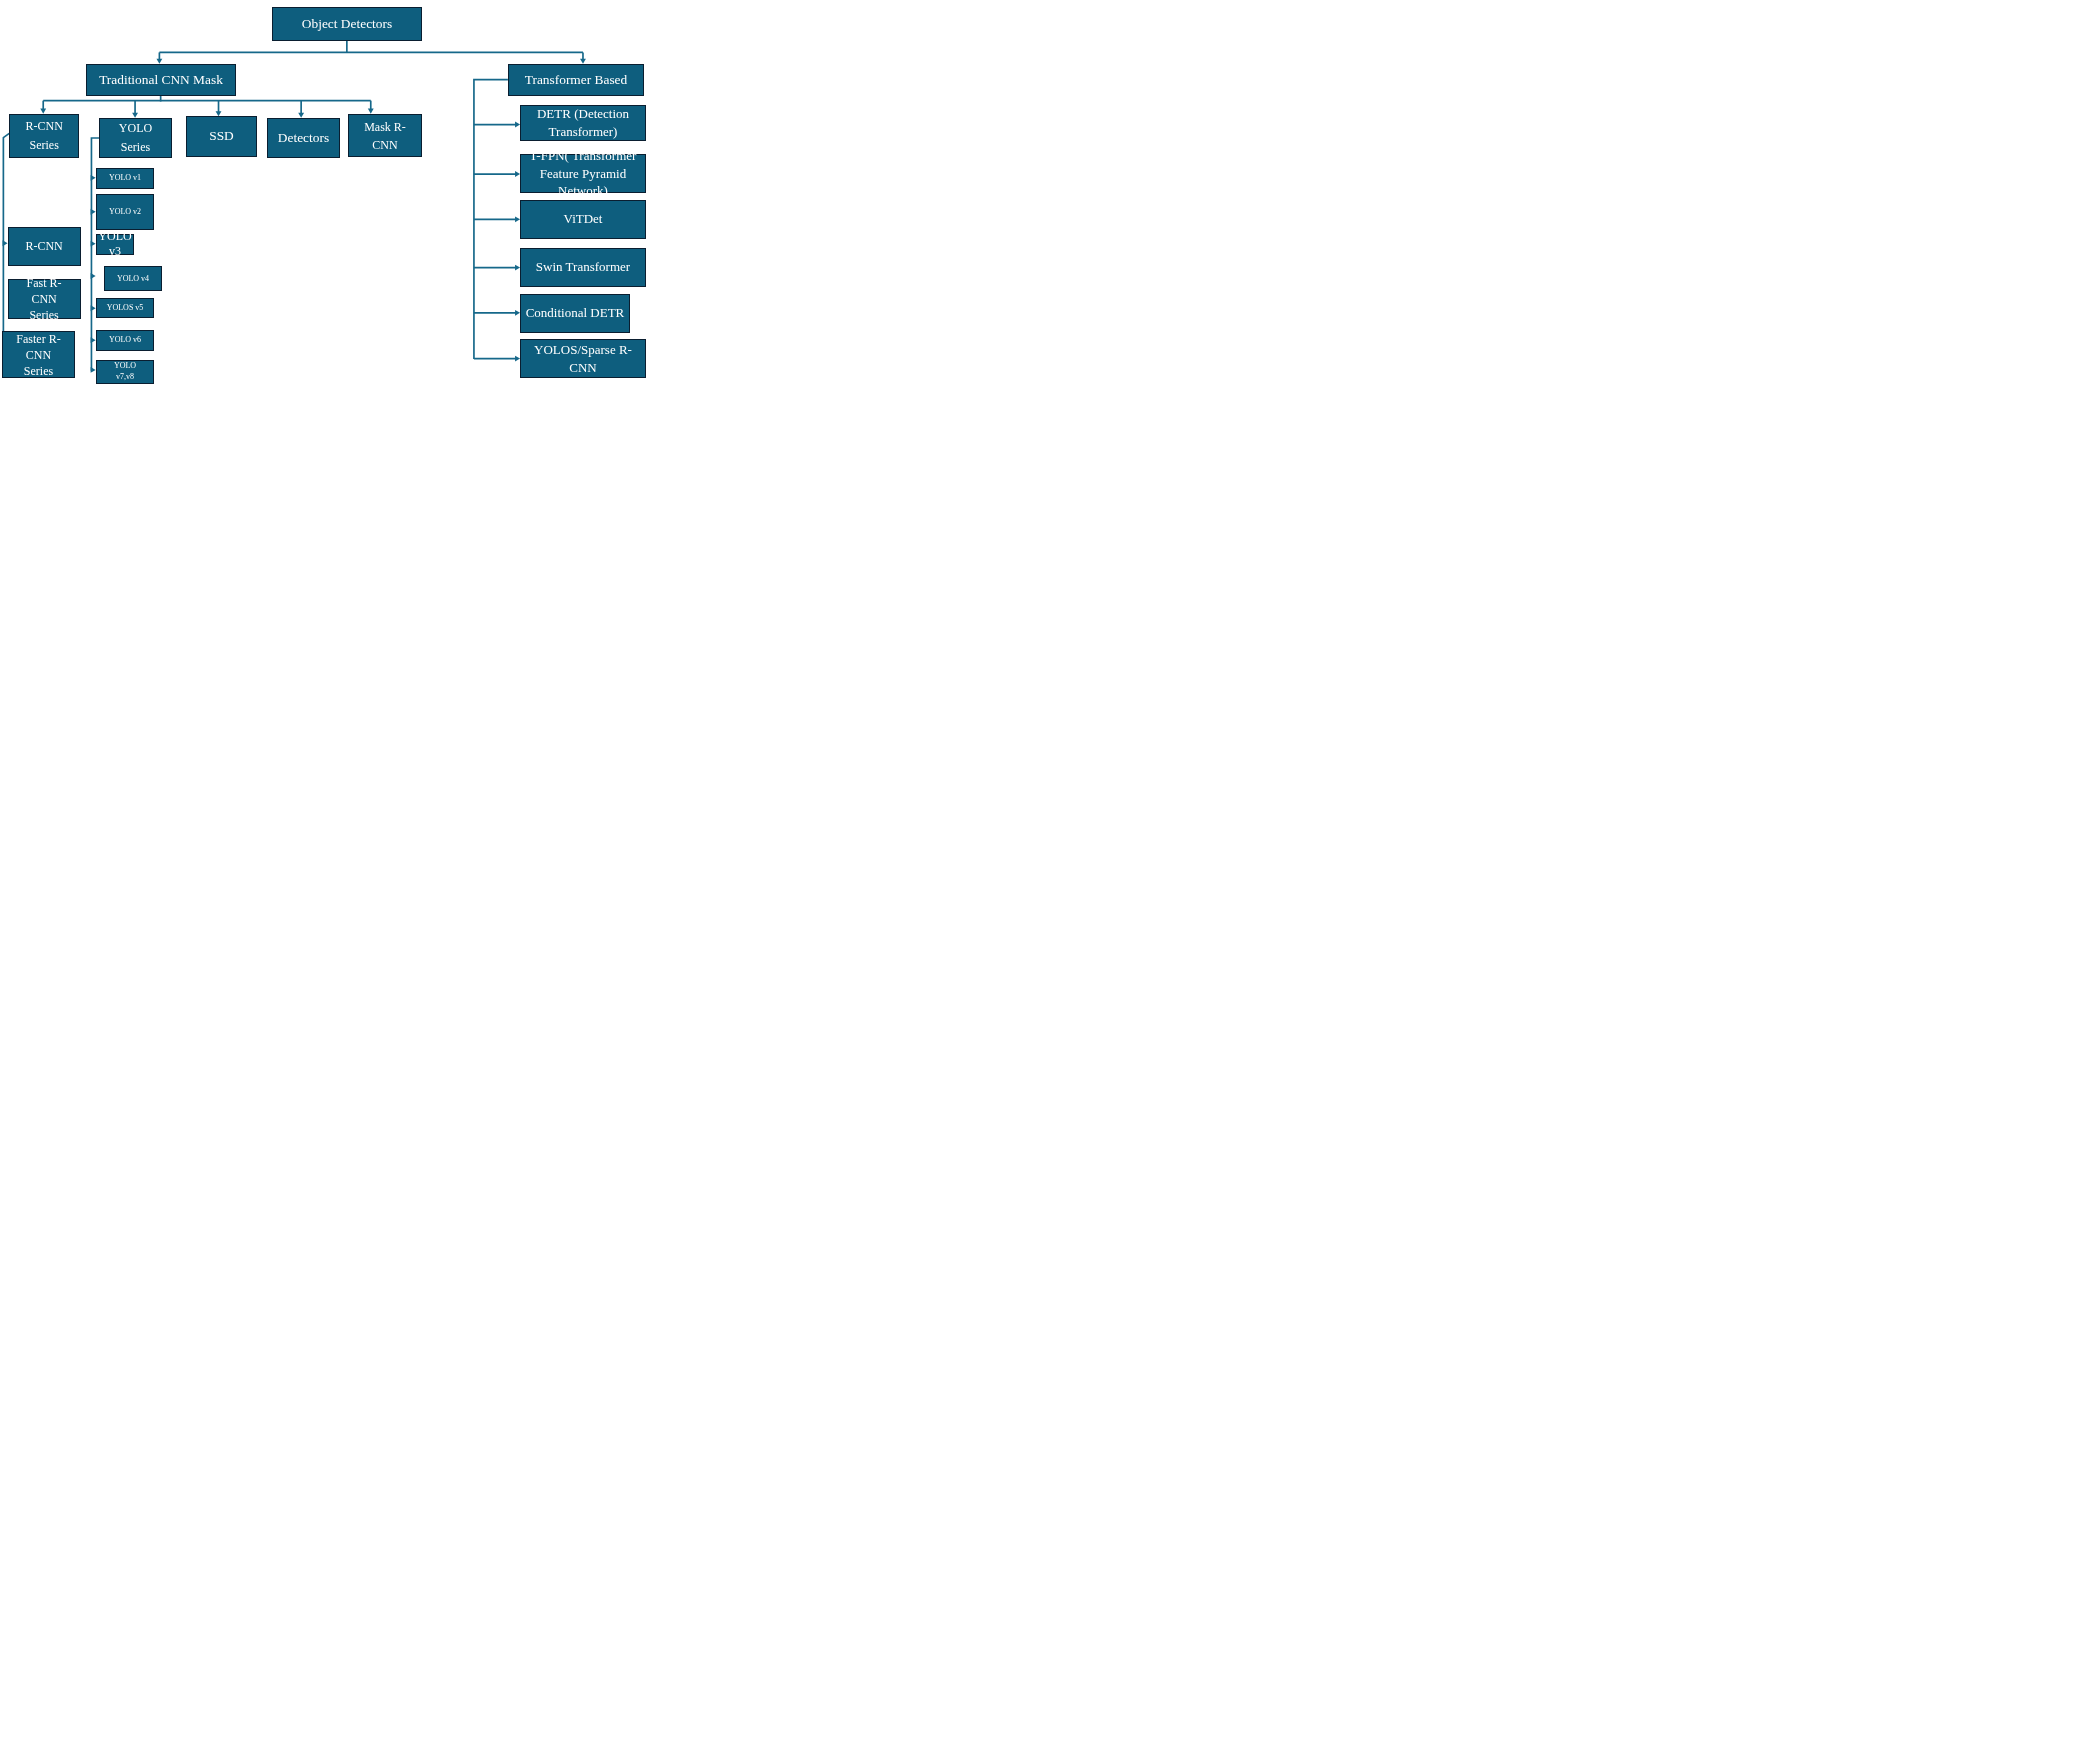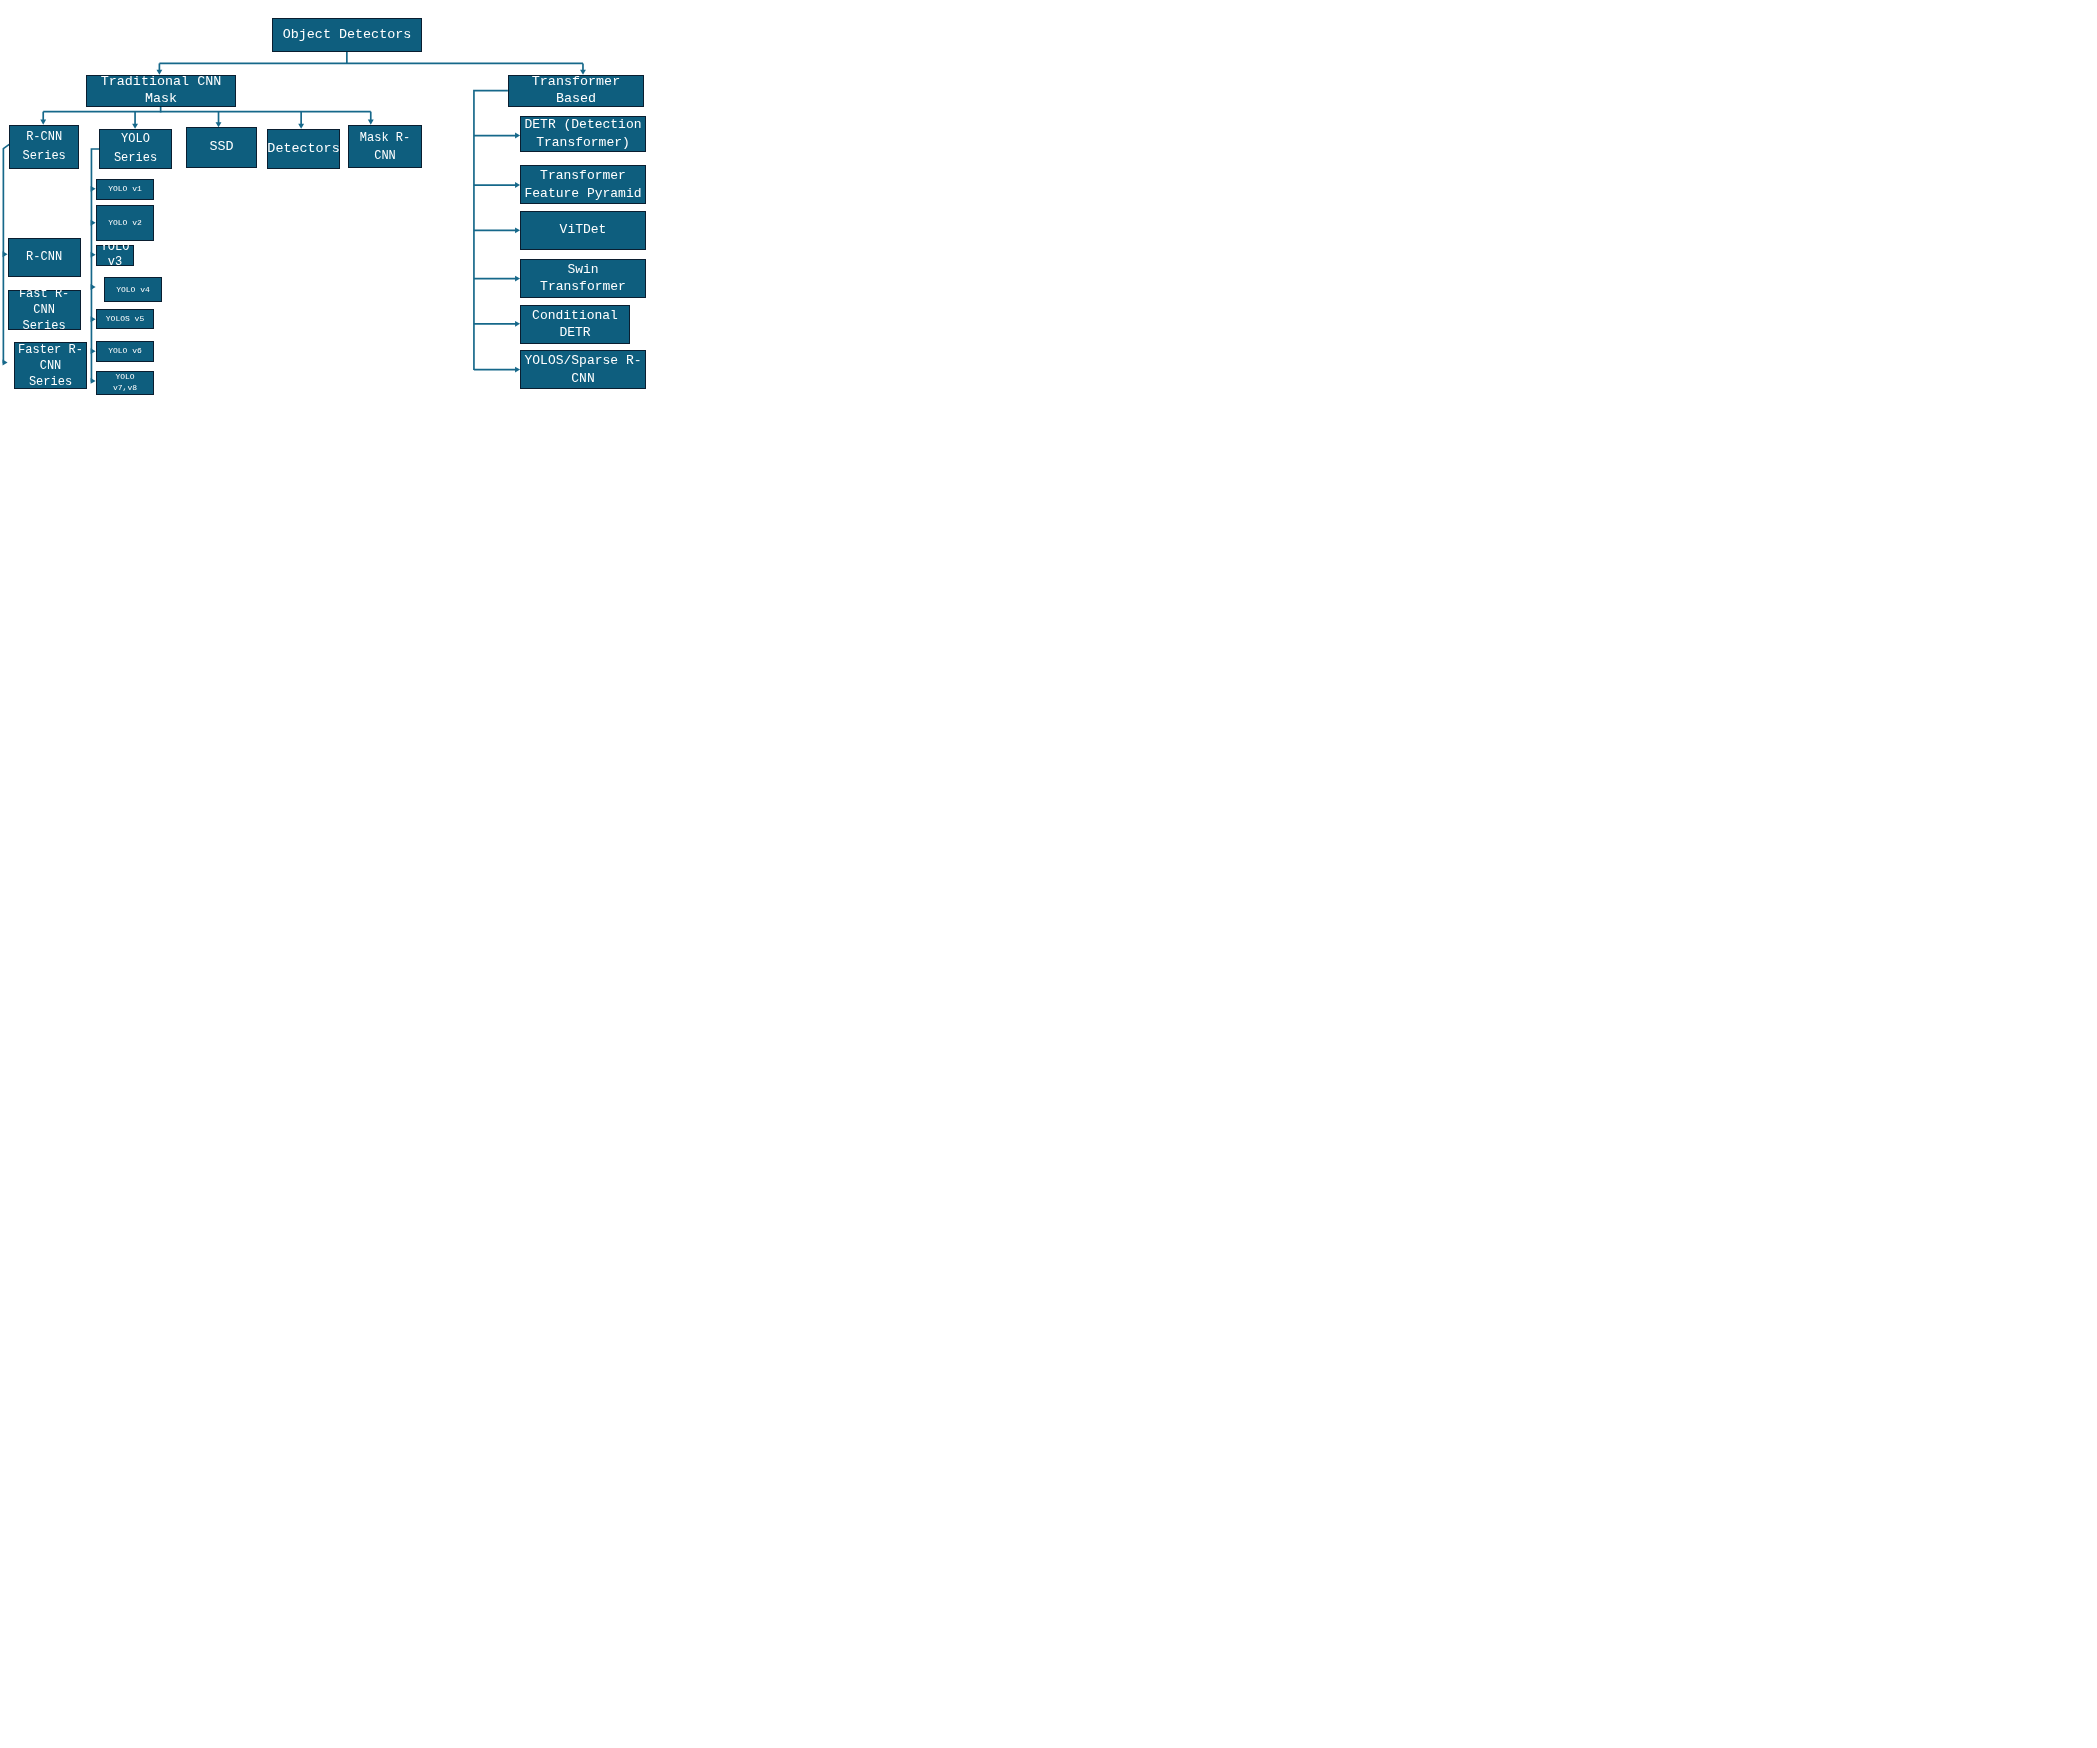--- a/index.html
+++ b/index.html
@@ -8,23 +8,22 @@
     --connector:#16688a;
     --text:#ffffff;
     --background:#ffffff;
   }
   html,body{margin:0;padding:0;background:var(--background);}
   .stage{
     position:relative;
     width:648px;
     height:385px;
     background:var(--background);
-    font-family:Liberation Mono, monospace;
+    font-family:Liberation Serif, serif;
     overflow:hidden;
-    margin-top:11px;
   }
   .connector-layer{
     position:absolute;
     left:0;top:0;
     width:648px;height:385px;
   }
   .node{
     position:absolute;
     box-sizing:border-box;
     background:var(--box-fill);
@@ -125,21 +124,21 @@
 
   <div class="node" style="left:96px;top:360px;width:58px;height:23.5px;font-size:8px;line-height:10.5px">YOLO
 v7,v8</div>
 
   <div class="node" style="left:7.6px;top:227px;width:73px;height:39px;font-size:12px">R-CNN</div>
 
   <div class="node" style="left:7.6px;top:279px;width:73px;height:40px;font-size:12px;line-height:16px">Fast R-
 CNN
 Series</div>
 
-  <div class="node" style="left:14px;top:331px;width:73px;height:47px;font-size:12px;line-height:16px">Faster R-
+  <div class="node" style="left:2px;top:331px;width:73px;height:47px;font-size:12px;line-height:16px">Faster R-
 CNN
 Series</div>
 
   <div class="node" style="left:520px;top:105px;width:126px;height:36px;font-size:13px;line-height:17.6px">DETR (Detection
 Transformer)</div>
 
   <div class="node" style="left:520px;top:154px;width:126px;height:39px;font-size:13px;line-height:17.6px">T-FPN( Transformer
 Feature Pyramid
 Network)</div>
 

